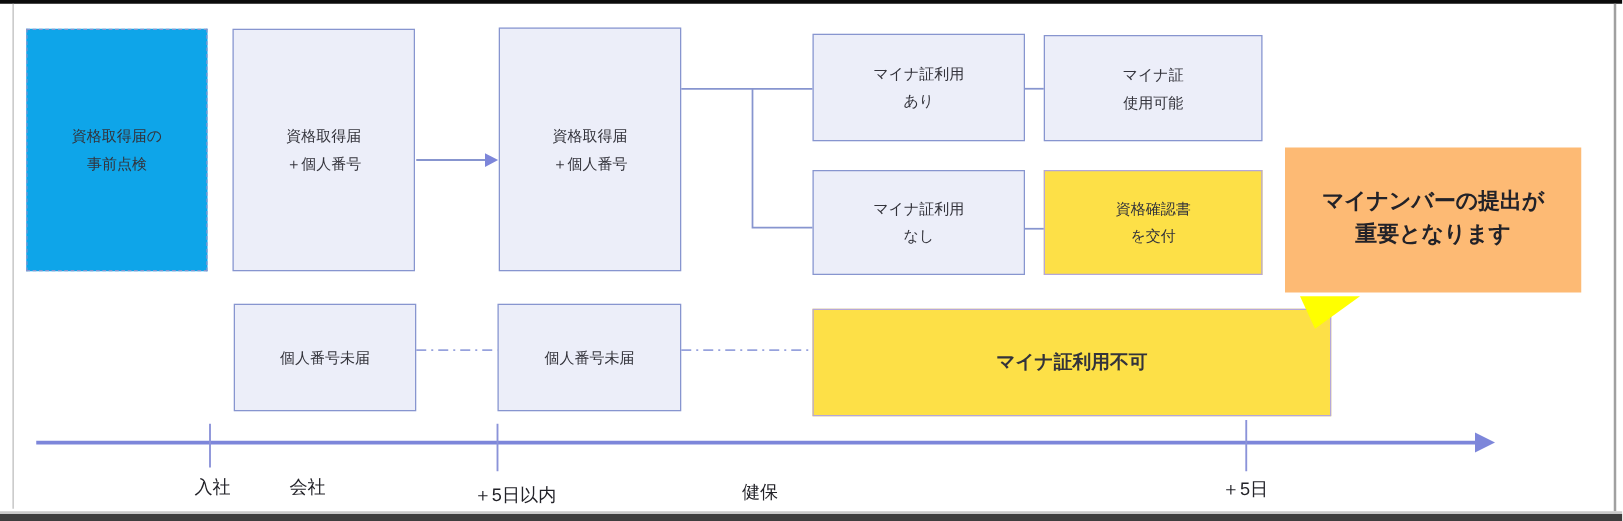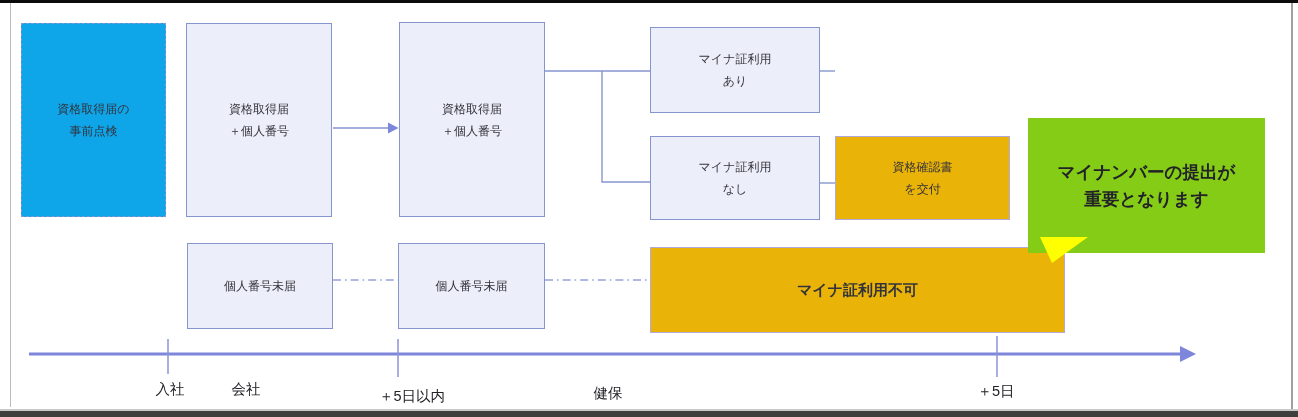--- a/index.html
+++ b/index.html
@@ -13,36 +13,36 @@
   .edge-right{position:absolute;left:1291px;top:3px;width:2px;height:406px;background:#a0a0a0;}
   .edge-bottom{position:absolute;left:0;top:409px;width:1298px;height:8px;
     background:linear-gradient(#c9c9c9 0 2px,#3e3e3e 2px 100%);}
   
   .box{
     position:absolute;box-sizing:border-box;background:#eceef9;border:1.6px solid #8795cf;
     display:flex;flex-direction:column;align-items:center;justify-content:center;
     text-align:center;font-size:12px;line-height:22px;color:#33333b;
   }
   .box.dashed{border-style:dashed;background:#0ea5e9;}
-  .box.pink{background:#eab308;border-color:#b4a7da;}
+  .box.pink{background:#fde047;border-color:#b4a7da;}
   .b1{left:21px;top:23px;width:145px;height:194px;}
   .b2{left:186px;top:23px;width:146px;height:194px;}
   .b3{left:399px;top:22px;width:146px;height:195px;}
   .b4{left:650px;top:27px;width:170px;height:86px;}
   .b5{left:650px;top:136px;width:170px;height:84px;}
   .b6{left:835px;top:28px;width:175px;height:85px;}
   .b7{left:835px;top:136px;width:175px;height:84px;}
   .b8{left:187px;top:243px;width:146px;height:86px;}
   .b9{left:398px;top:243px;width:147px;height:86px;}
   .b10{left:650px;top:247px;width:415px;height:86px;font-size:15px;line-height:24px;font-weight:bold;}
   
   .callout{
-    position:absolute;left:1028px;top:118px;width:237px;height:135px;background:#84cc16;
+    position:absolute;left:1028px;top:118px;width:237px;height:116px;background:#fdba74;
     display:flex;flex-direction:column;align-items:center;justify-content:center;
-    font-size:17.5px;font-weight:bold;line-height:27px;color:#222228;text-align:center;
+    font-size:17.5px;font-weight:bold;line-height:27px;color:#222228;text-align:center;font-family:Liberation Mono, monospace;
   }
   
   .overlay{position:absolute;left:0;top:0;width:1298px;height:417px;pointer-events:none;}
   
   .tlabel{position:absolute;transform:translateX(-50%);font-size:14.5px;color:#222228;white-space:nowrap;}
   .tl-0{left:170px;top:380px;}
   .tl-1{left:246px;top:380px;}
   .tl-2{left:412px;top:387px;}
   .tl-3{left:608px;top:384px;}
   .tl-4{left:996px;top:382px;}
@@ -75,20 +75,24 @@
   <div class="box b4">
     <span>マイナ証利用</span>
     <span>あり</span>
   </div>
 
   <div class="box b5">
     <span>マイナ証利用</span>
     <span>なし</span>
   </div>
 
+  <div class="box b6">
+    <span>マイナ証</span>
+    <span>使用可能</span>
+  </div>
 
   <div class="box pink b7">
     <span>資格確認書</span>
     <span>を交付</span>
   </div>
 
   <div class="box b8">
     <span>個人番号未届</span>
   </div>
 

